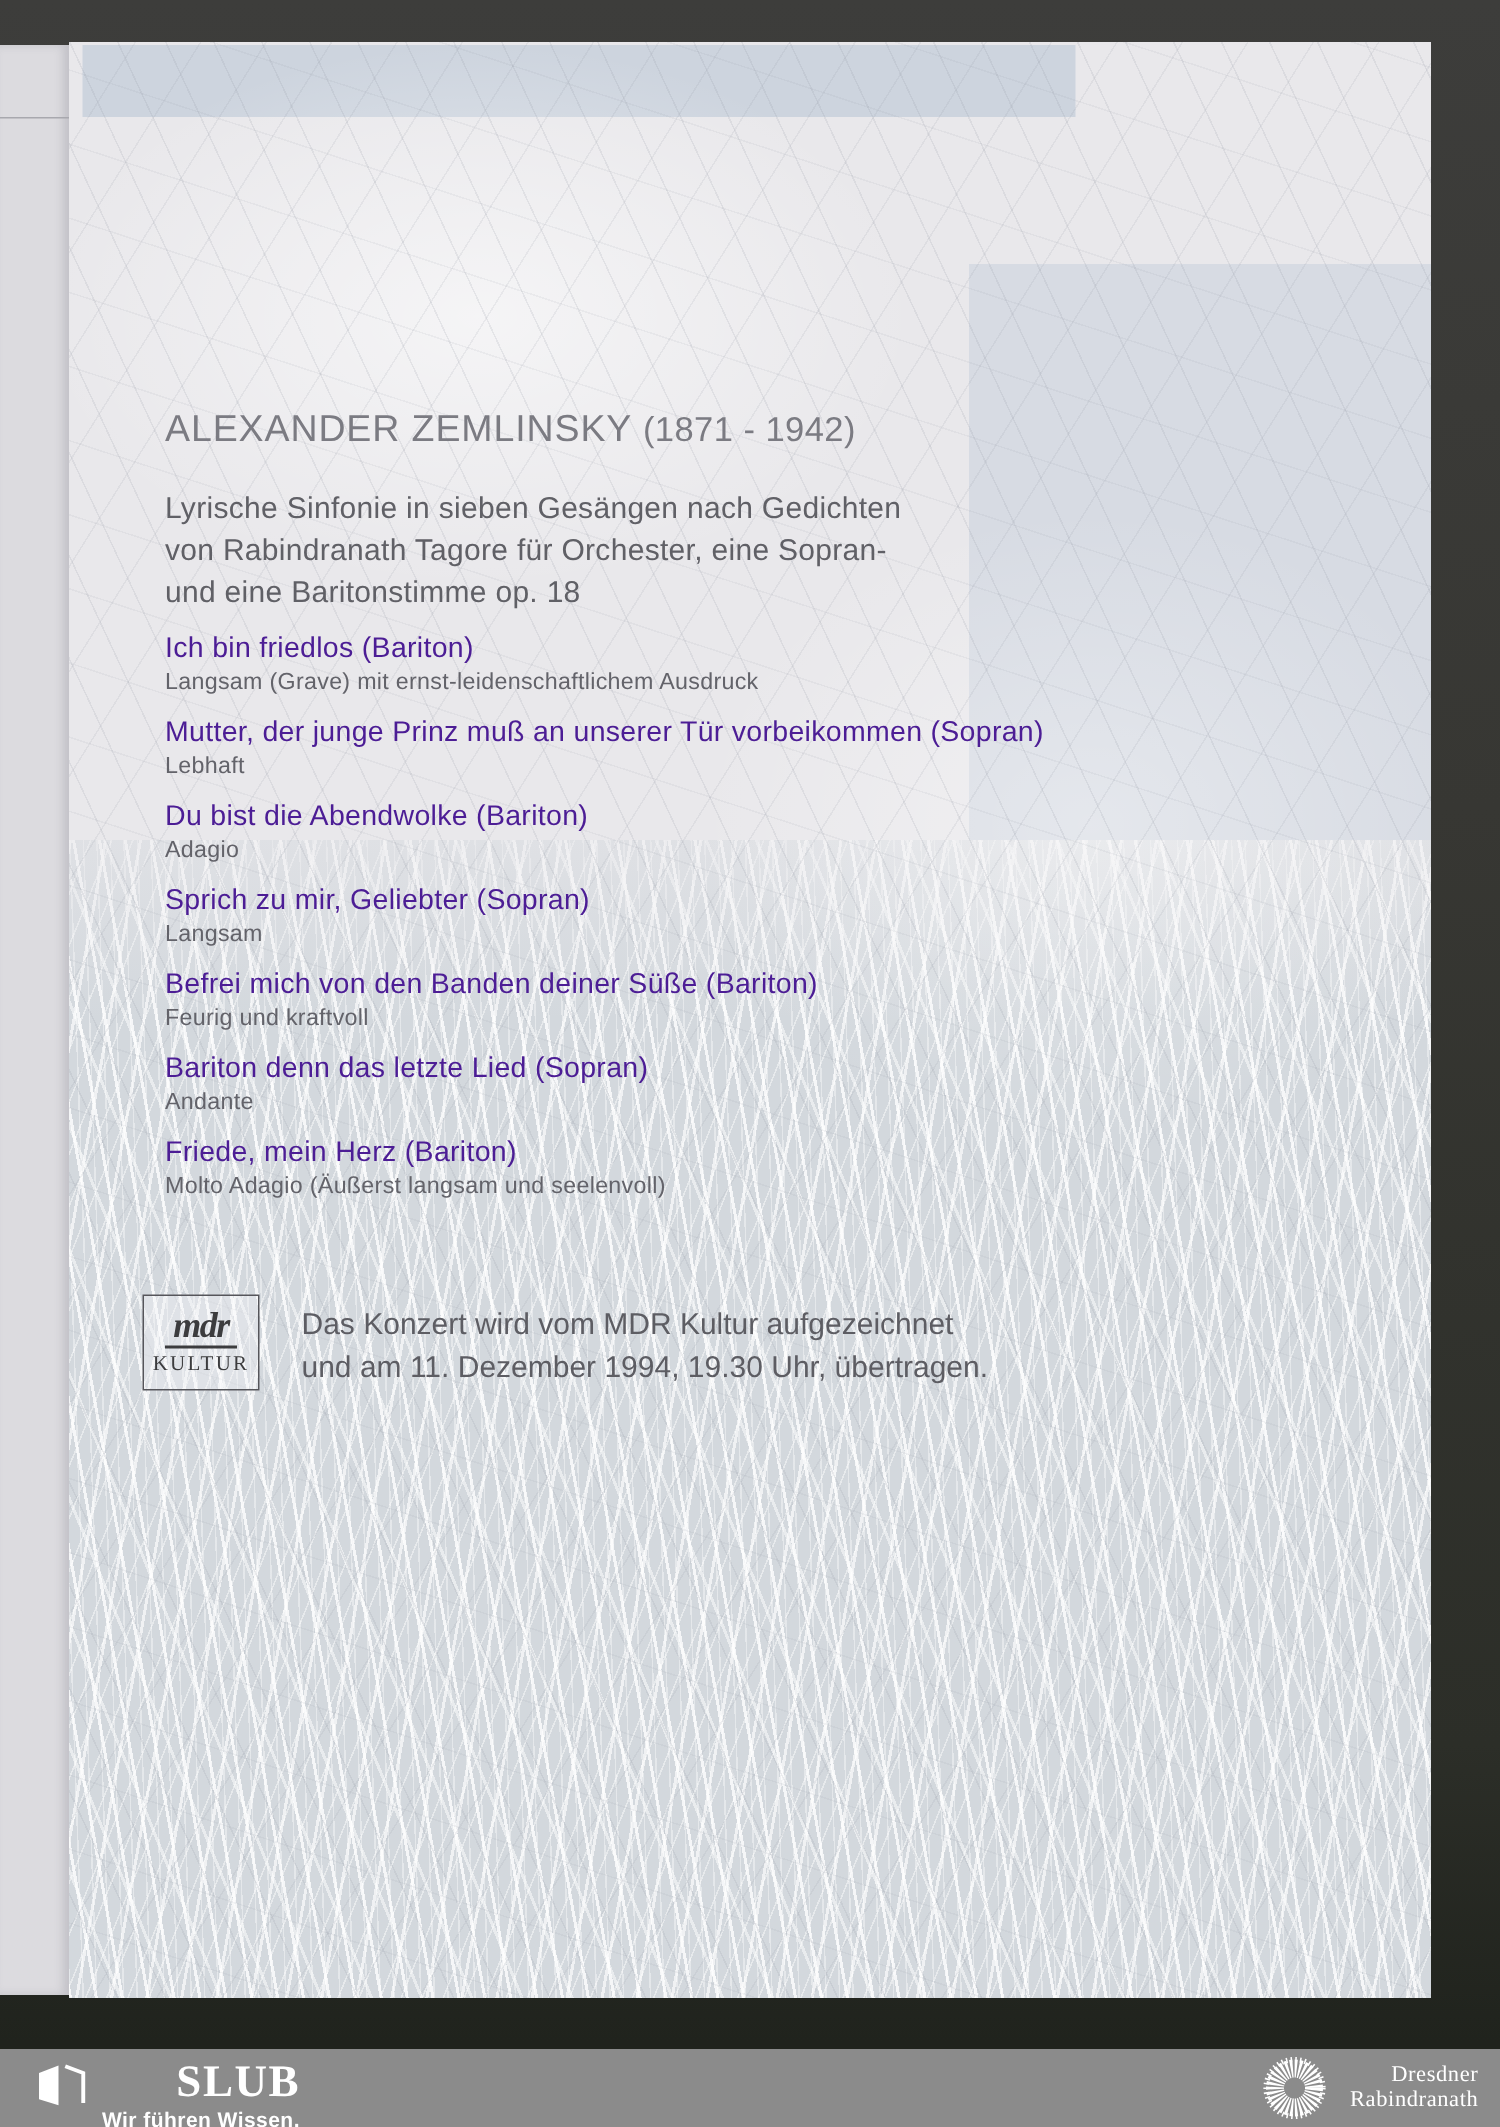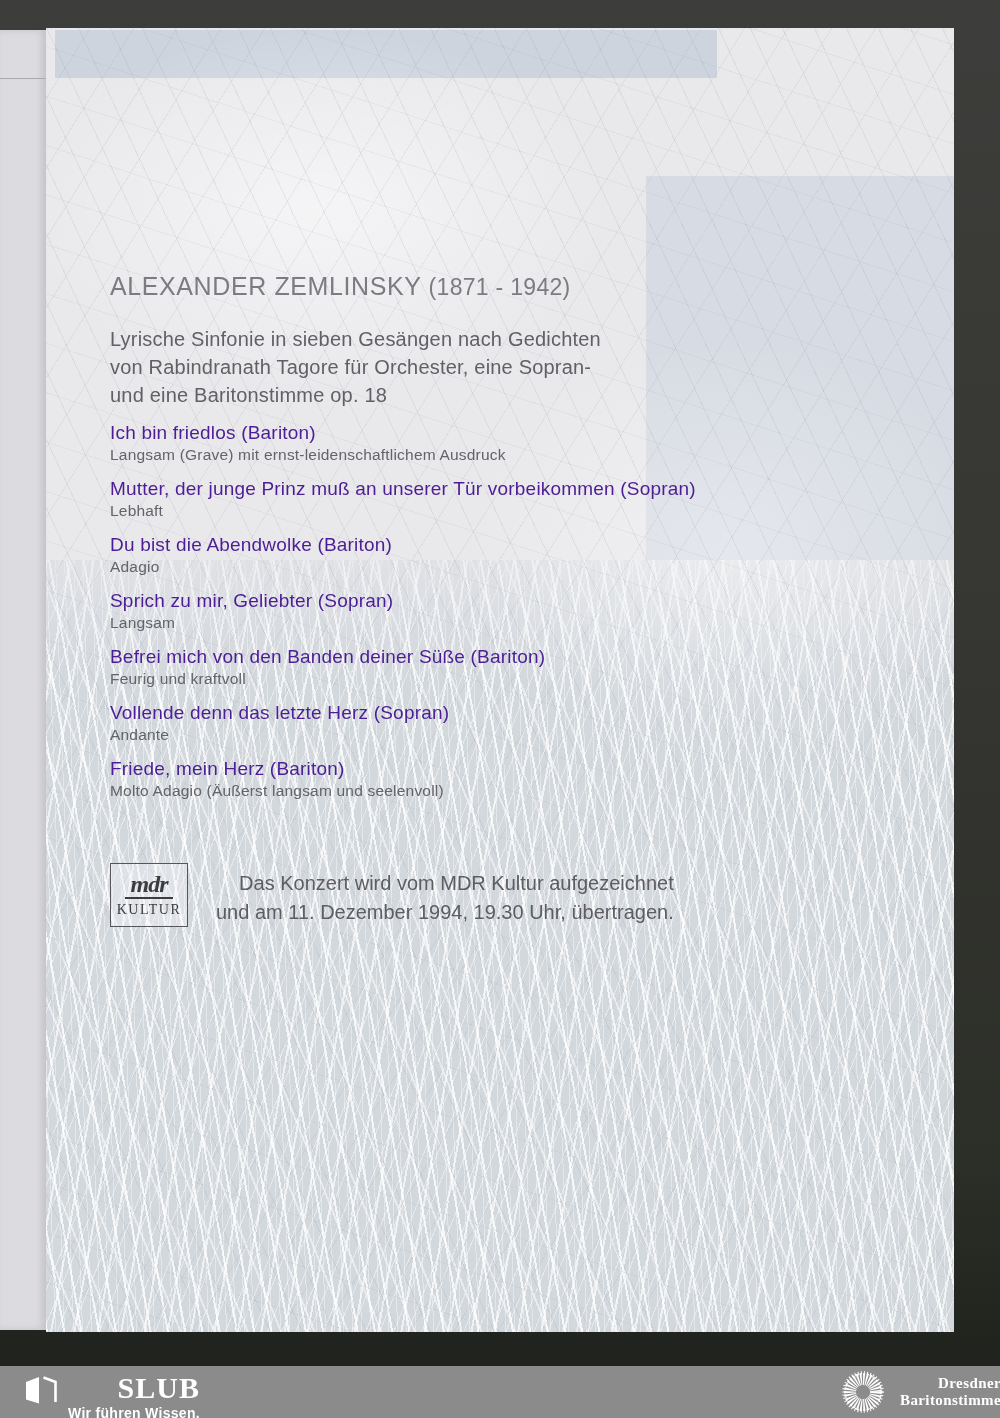--- a/index.html
+++ b/index.html
@@ -37,38 +37,38 @@
   
   .page-content{position:absolute;left:64px;top:244px;width:680px;color:#5f5f64;}
   .composer{font-size:25px;letter-spacing:.6px;color:#7b7b82;margin-bottom:24px;white-space:nowrap;}
   .composer .dates{font-size:23px;letter-spacing:.3px;}
   .work{font-size:20px;line-height:28px;letter-spacing:.2px;margin-bottom:12px;color:#606066;}
   .work div{white-space:nowrap;}
   .movement{margin-bottom:12px;}
   .mv-title{font-size:19px;line-height:24px;letter-spacing:.2px;color:#4c1d95;white-space:nowrap;}
   .mv-tempo{font-size:15.5px;line-height:20px;letter-spacing:.2px;color:#63636a;white-space:nowrap;}
 
-  .broadcast{position:absolute;left:64px;top:835px;display:flex;align-items:flex-start;text-align:right;}
+  .broadcast{position:absolute;left:49px;top:835px;display:flex;align-items:flex-start;}
   .mdr-box{width:76px;height:62px;border:1px solid #55555a;background:rgba(246,246,248,.35);
       display:flex;flex-direction:column;align-items:center;justify-content:center;}
   .mdr-script{font-family:"Liberation Serif",serif;font-style:italic;font-weight:bold;font-size:24px;
       line-height:22px;color:#3c3c3e;letter-spacing:-1px;border-bottom:2px solid #3c3c3e;padding:0 5px 2px;}
   .mdr-caption{font-family:"Liberation Serif",serif;font-size:14px;letter-spacing:1.5px;color:#3c3c3e;margin-top:3px;}
   .broadcast-text{margin-left:28px;padding-top:6px;font-size:20px;line-height:29px;color:#5d5d63;}
   .broadcast-text div{white-space:nowrap;}
 
   
   .footer-bar{position:absolute;left:0;top:1366px;width:1000px;height:52px;background:#8b8b8b;text-align:right;}
   .slub{position:absolute;left:24px;top:6px;display:flex;}
   .slub-icon{width:34px;height:34px;margin-top:2px;}
   .slub-textcol{margin-left:10px;}
   .slub-name{font-family:"Liberation Serif",serif;font-weight:bold;font-size:30px;line-height:32px;
       color:#ffffff;letter-spacing:1px;}
   .slub-tagline{font-size:14px;font-weight:bold;color:#ffffff;letter-spacing:.3px;margin-top:1px;}
-  .dp{position:absolute;left:840px;top:3px;display:flex;align-items:center;font-weight:bold;}
+  .dp{position:absolute;left:840px;top:3px;display:flex;align-items:center;}
   .dp-icon{width:46px;height:46px;}
   .dp-text{margin-left:14px;font-family:"Liberation Serif",serif;font-size:15px;line-height:17px;
       color:#ffffff;letter-spacing:.4px;}
 </style>
 </head>
 <body>
 
 <div class="wrap">
 
   <div class="left-strip">
@@ -108,21 +108,21 @@
       </div>
       <div class="movement">
         <div class="mv-title">Sprich zu mir, Geliebter (Sopran)</div>
         <div class="mv-tempo">Langsam</div>
       </div>
       <div class="movement">
         <div class="mv-title">Befrei mich von den Banden deiner Süße (Bariton)</div>
         <div class="mv-tempo">Feurig und kraftvoll</div>
       </div>
       <div class="movement">
-        <div class="mv-title">Vollende denn das letzte Herz (Sopran)</div>
+        <div class="mv-title">Bariton denn das letzte Lied (Sopran)</div>
         <div class="mv-tempo">Andante</div>
       </div>
       <div class="movement">
         <div class="mv-title">Friede, mein Herz (Bariton)</div>
         <div class="mv-tempo">Molto Adagio (Äußerst langsam und seelenvoll)</div>
       </div>
     </div>
 
     <div class="broadcast">
       <div class="mdr-box">
@@ -147,18 +147,18 @@
         <div class="slub-tagline">Wir führen Wissen.</div>
       </div>
     </div>
     <div class="dp">
       <svg class="dp-icon" viewBox="0 0 46 46">
         <circle cx="23" cy="23" r="13" fill="none" stroke="#ffffff" stroke-width="12" stroke-dasharray="1.5 1.15"></circle>
         <circle cx="23" cy="23" r="19" fill="none" stroke="#ffffff" stroke-width="3.5" stroke-dasharray="1 2.1"></circle>
       </svg>
       <div class="dp-text">
         <div>Dresdner</div>
-        <div>Baritonstimme</div>
+        <div>Rabindranath</div>
       </div>
     </div>
   </div>
 
 </div>
 
 </body></html>

